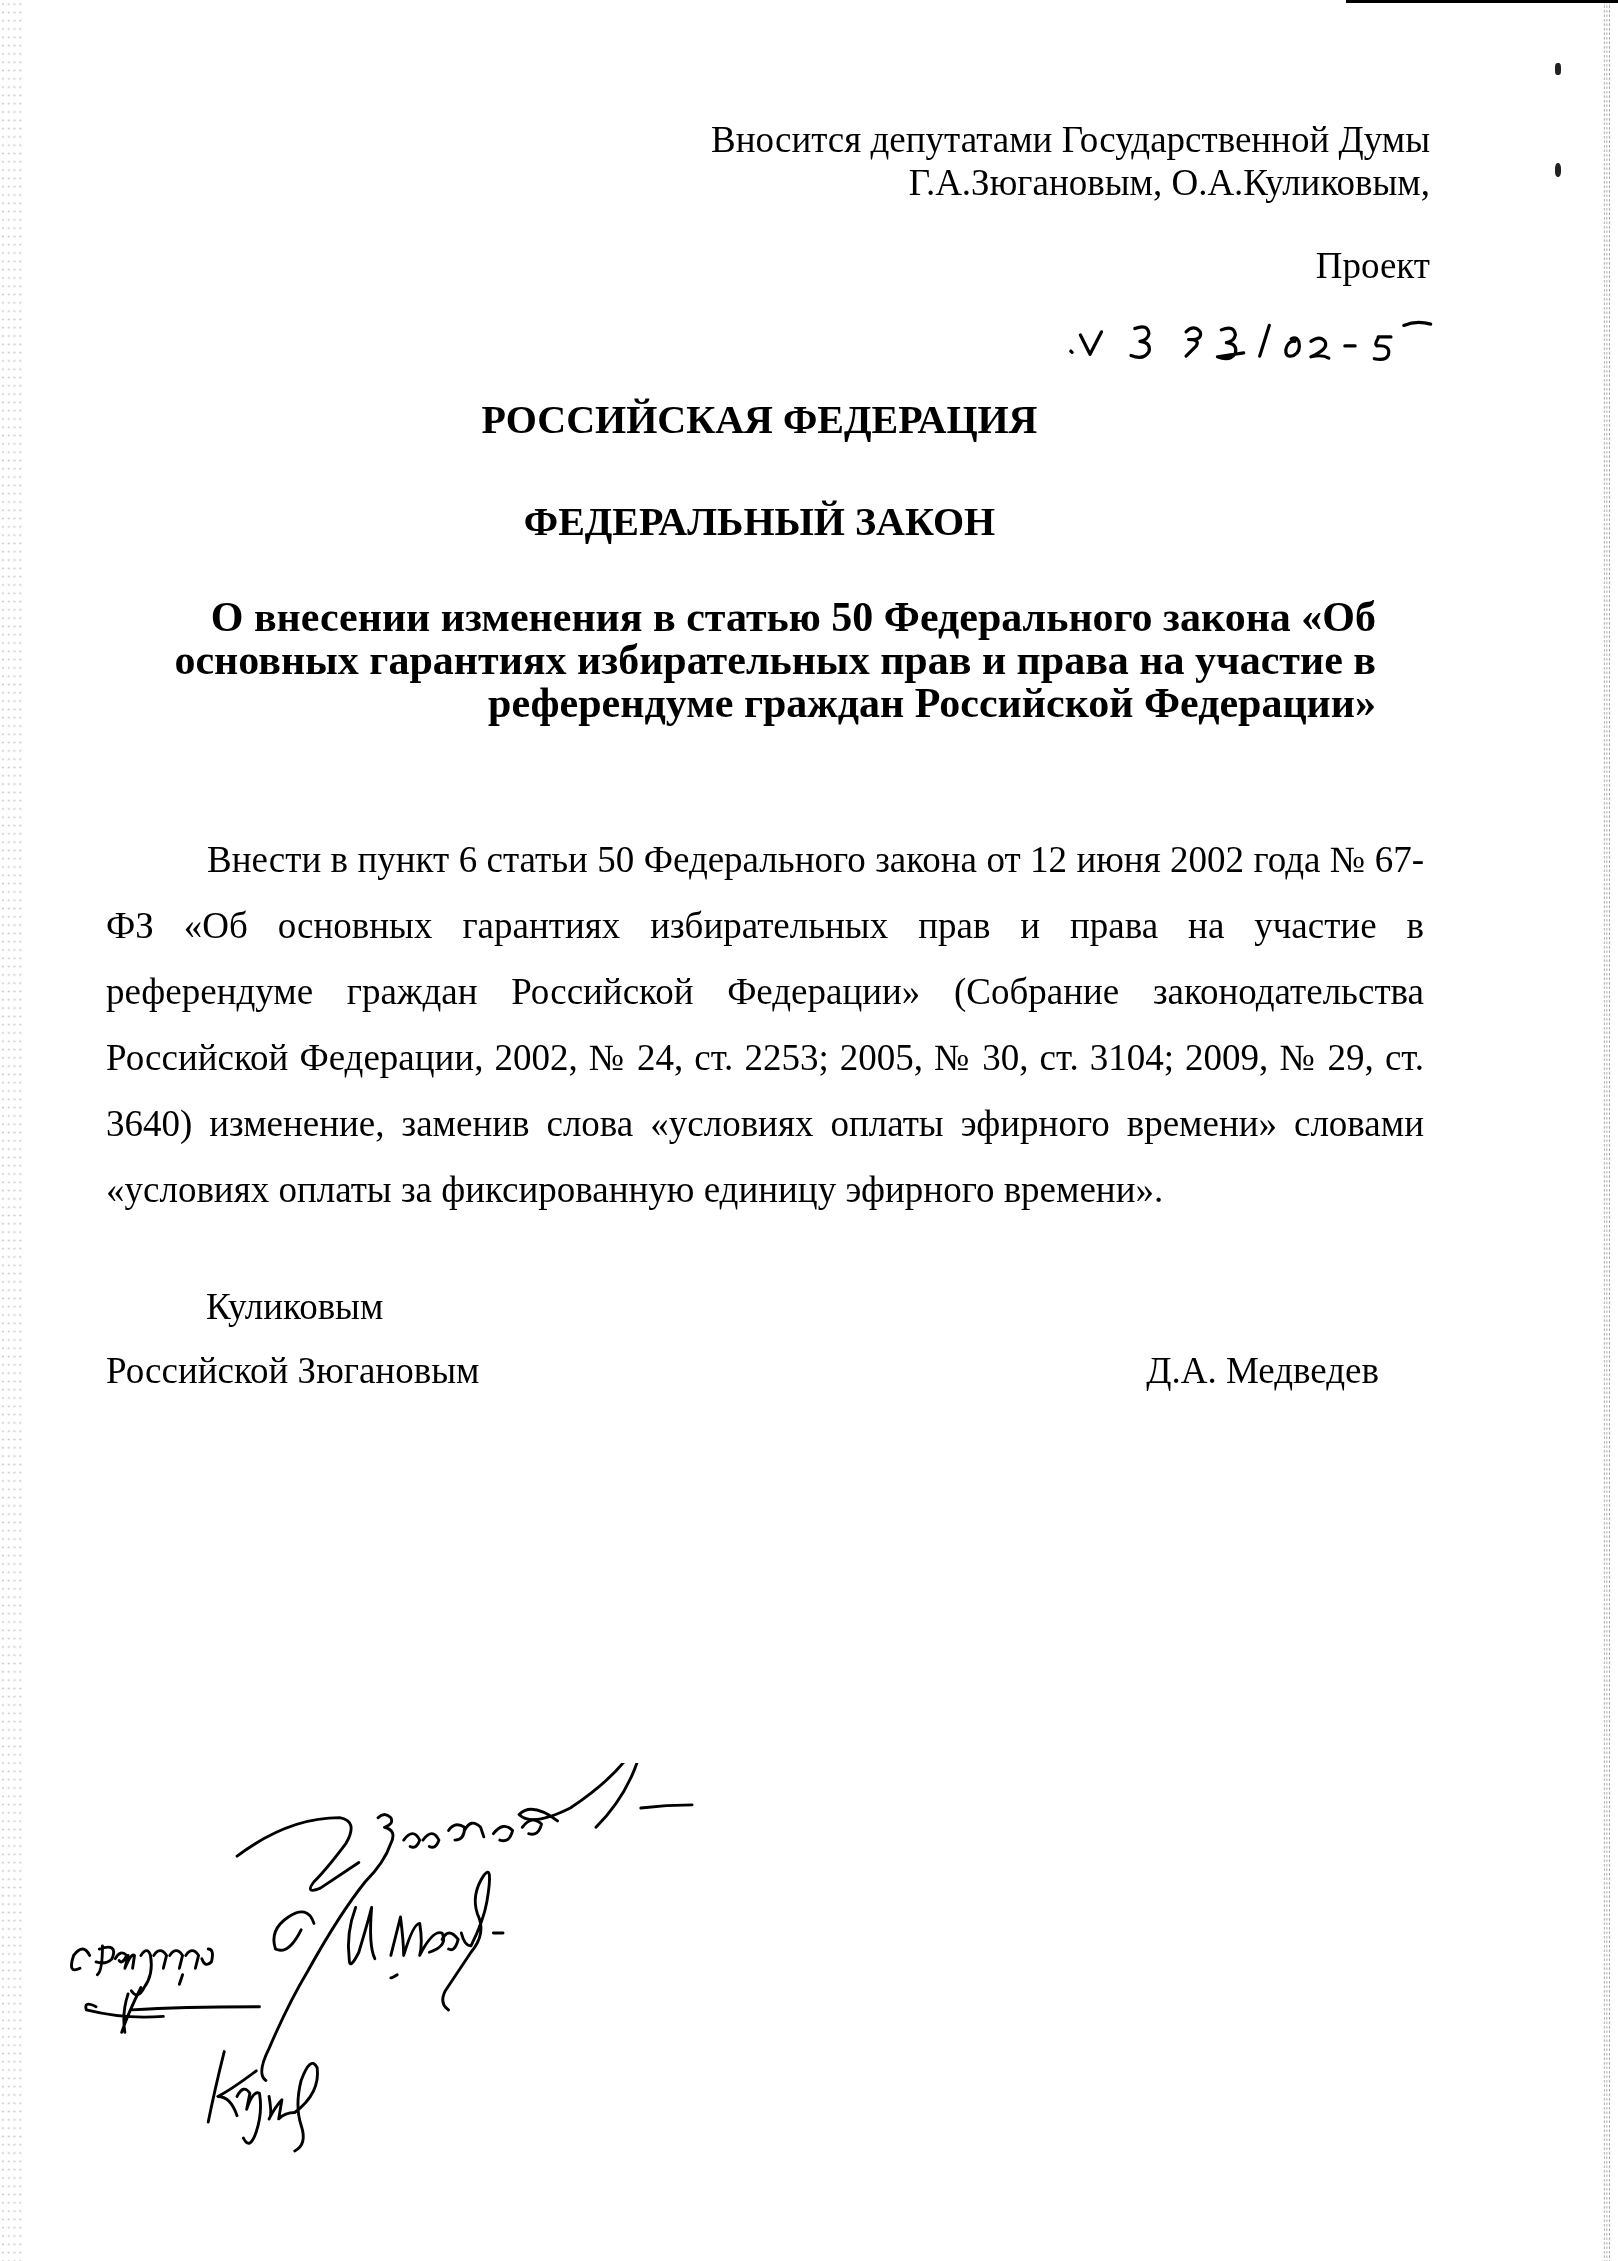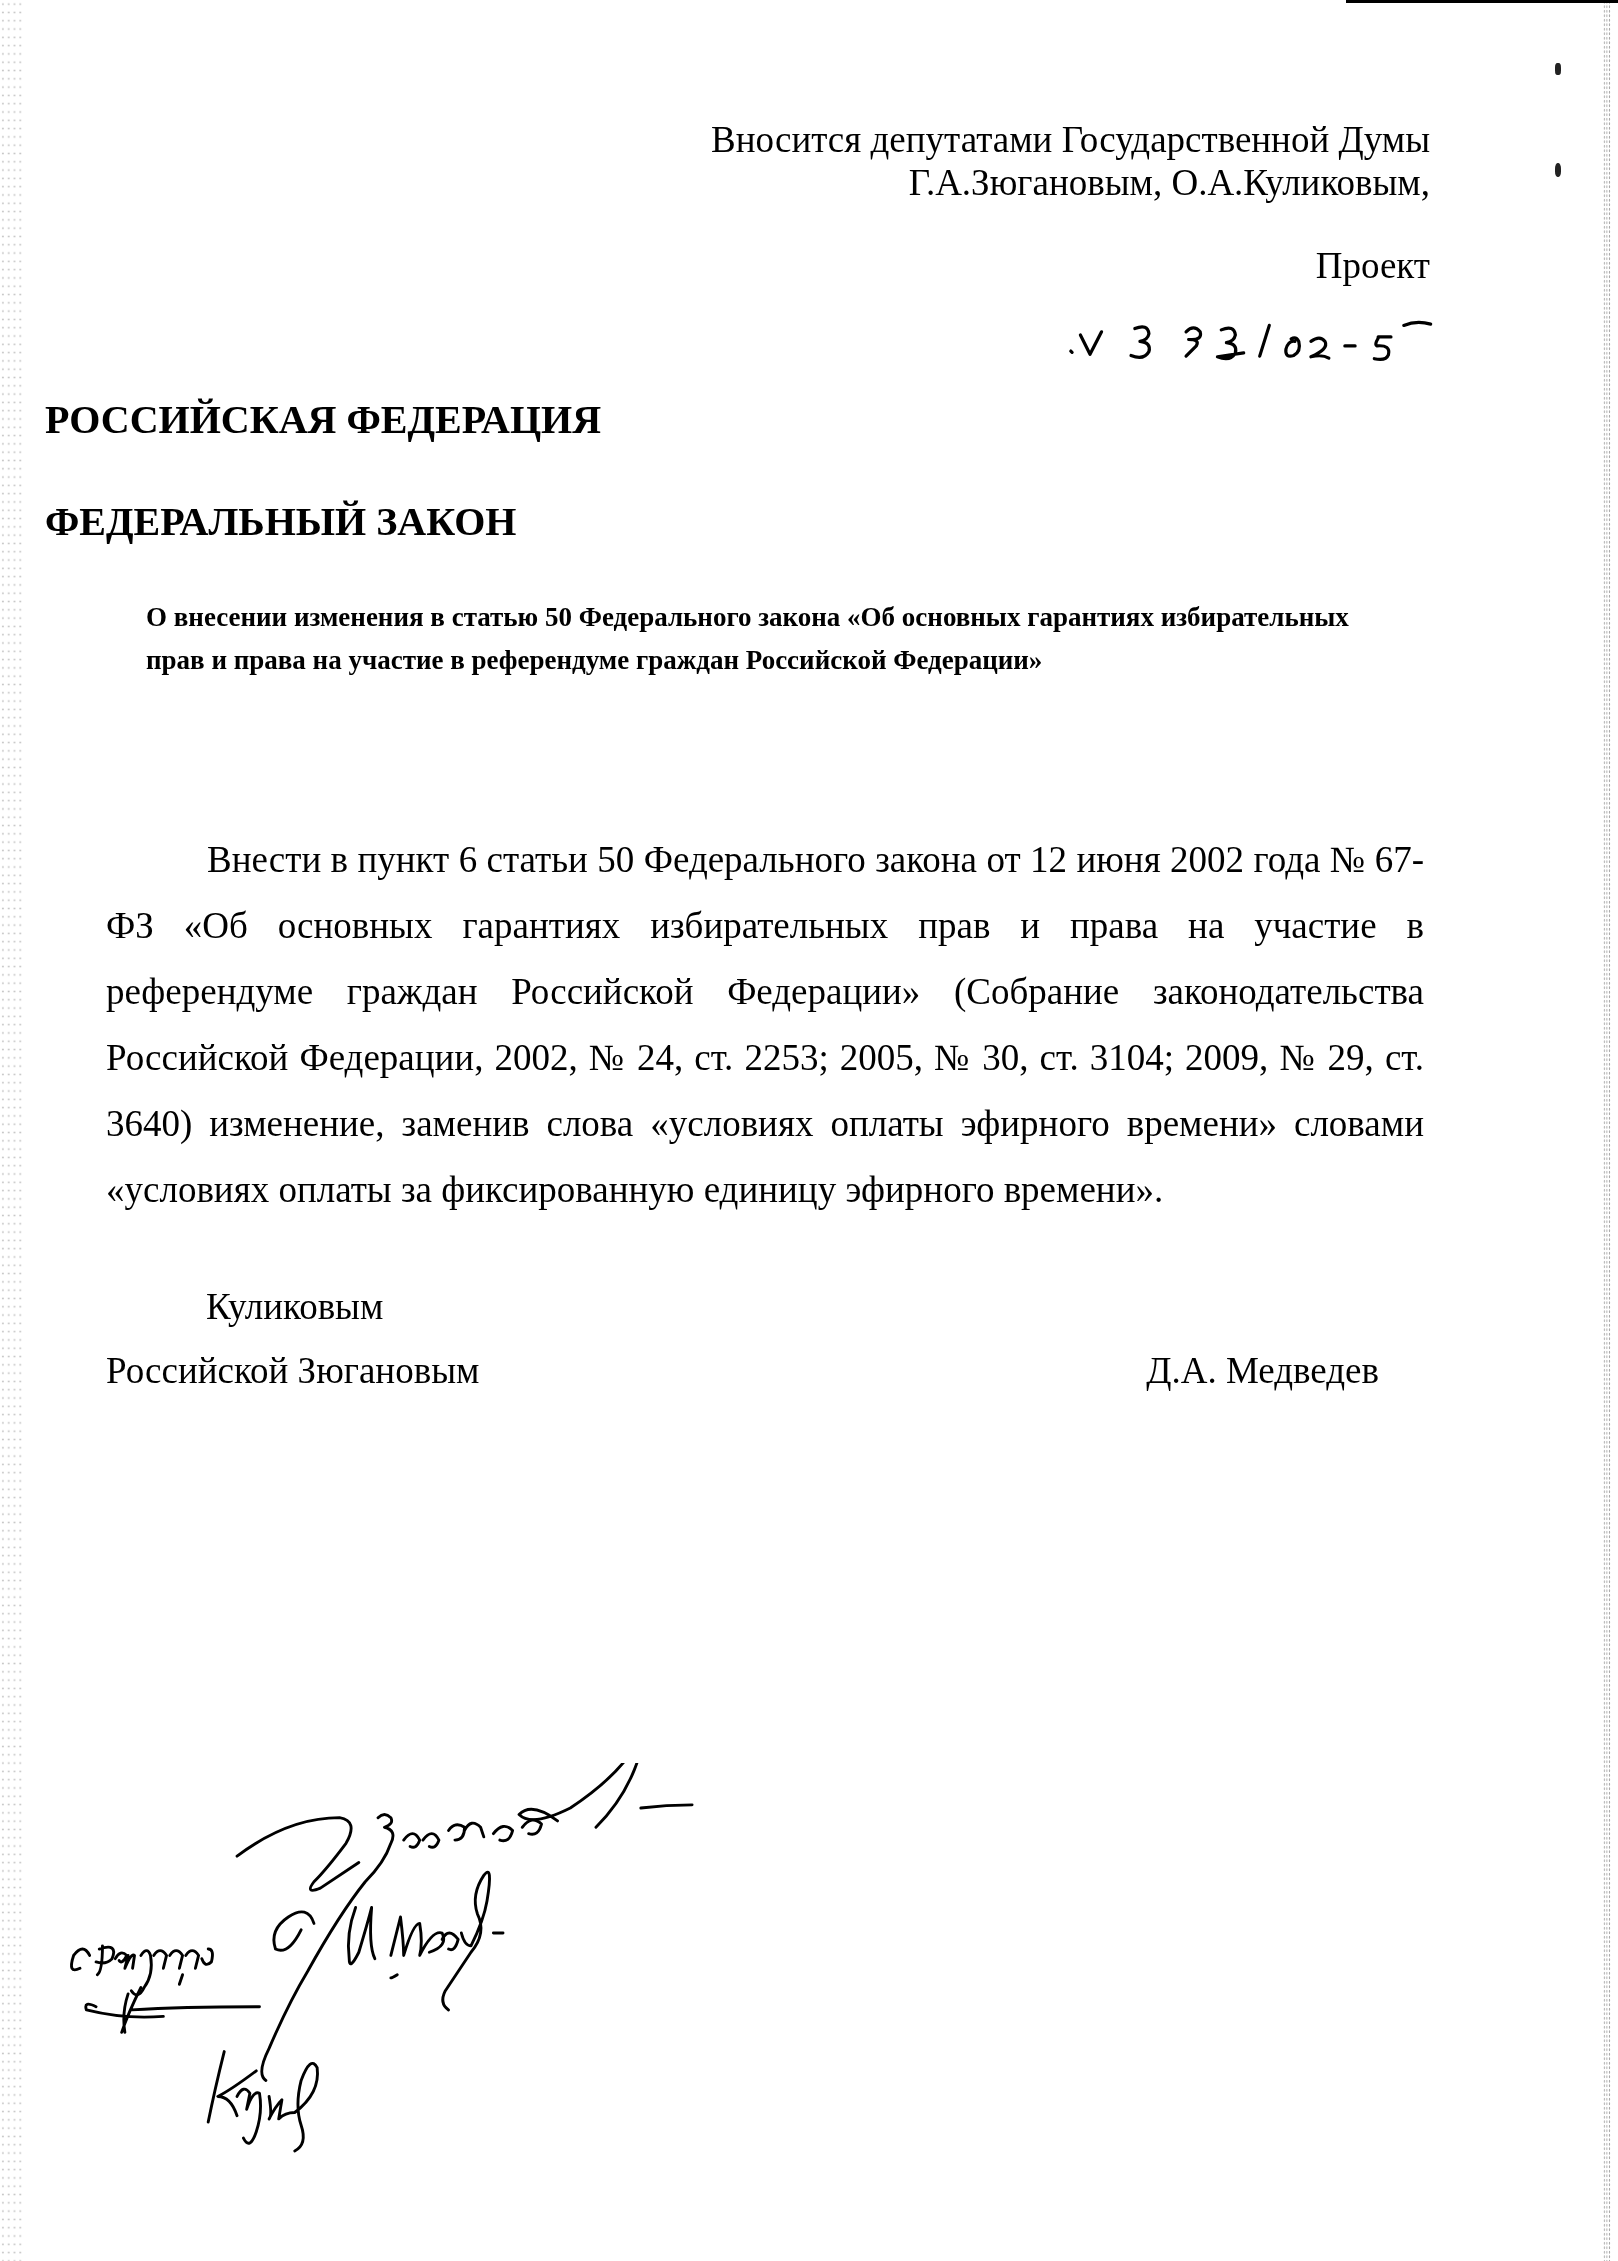--- a/index.html
+++ b/index.html
@@ -2,25 +2,25 @@
 <html style="font-size:10.3px"><head>
 <meta charset="utf-8">
 <style>
   html, body { margin: 0; padding: 0; background: #ffffff; }
   body { width: 1618px; height: 2261px; position: relative; overflow: hidden;
          font-family: "Liberation Serif", "DejaVu Serif", serif; color: #000; }
   #submitters { position: absolute; right: 188px; top: 82px; text-align: right; margin-top: 36px; }
   #submitters div { font-size: 37px; line-height: 43px; white-space: nowrap; }
   #project-label { position: absolute; right: 188px; top: 244px; font-size: 37px; text-align: right; }
   #reg-number { position: absolute; left: 1058px; top: 306px; width: 397px; height: 58px; }
-  .heading { position: absolute; left: 0; width: 1519px; font-weight: bold; white-space: nowrap; padding-left: 45px; }
+  .heading { position: absolute; left: 0; width: 1519px; text-align: center; font-weight: bold; white-space: nowrap; }
   #country { top: 396px; font-size: 40px; }
   #doc-type { top: 498px; font-size: 40px; }
-  #subtitle { position: absolute; left: 146px; width: 1237px; top: 596px; text-align: left;
-              font-weight: bold; font-size: 27px; line-height: 43px; }
+  #subtitle { position: absolute; left: 139px; width: 1237px; top: 596px; text-align: right;
+              font-weight: bold; font-size: 42px; line-height: 43px; }
   #body-text { position: absolute; left: 106px; width: 1318px; top: 827px; font-size: 37px;
                line-height: 66px; text-align: justify; text-indent: 101px; }
   #president-title { position: absolute; left: 206px; top: 1285px; font-size: 37px; }
   #president-country { position: absolute; left: 106px; top: 1349px; font-size: 37px; }
   #president-name { position: absolute; right: 239px; top: 1349px; font-size: 37px; }
   #signatures { position: absolute; left: 64px; top: 1763px; width: 705px; height: 449px; }
   #scan-left { position: absolute; left: 0; top: 0; width: 22px; height: 2261px;
                background-image: radial-gradient(#9a9a9a 0.6px, transparent 0.9px);
                background-size: 5.8px 8.3px; opacity: 0.55; }
   #scan-right { position: absolute; left: 1603px; top: 0; width: 7.7px; height: 2261px;

